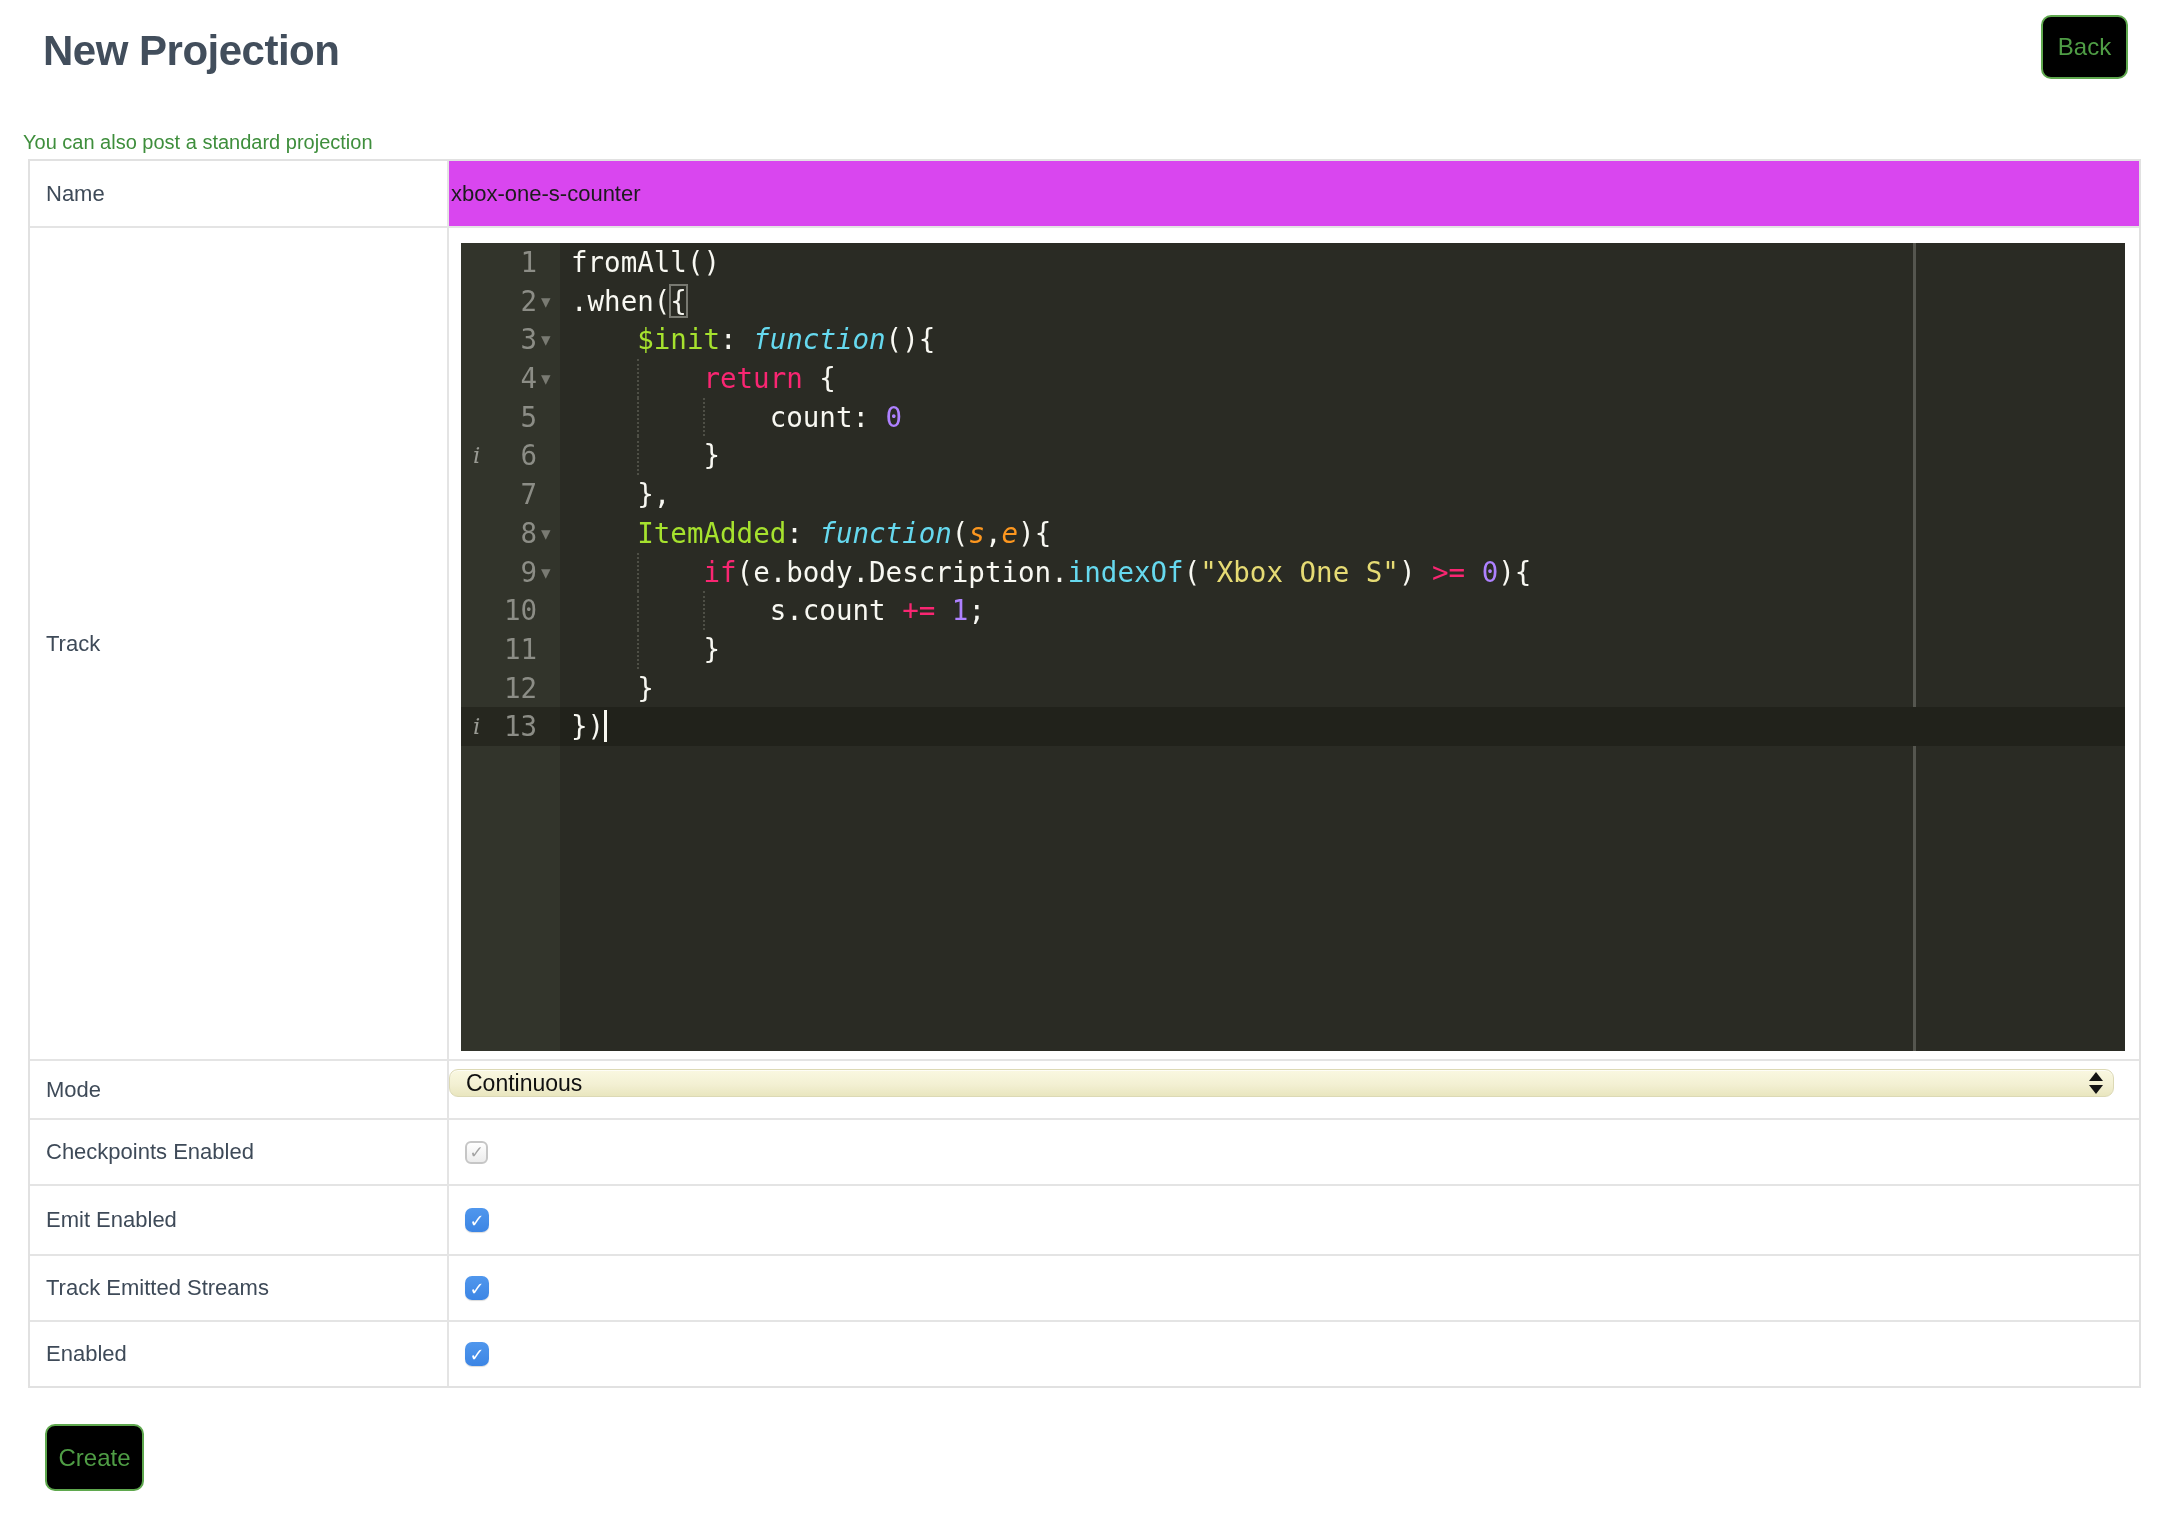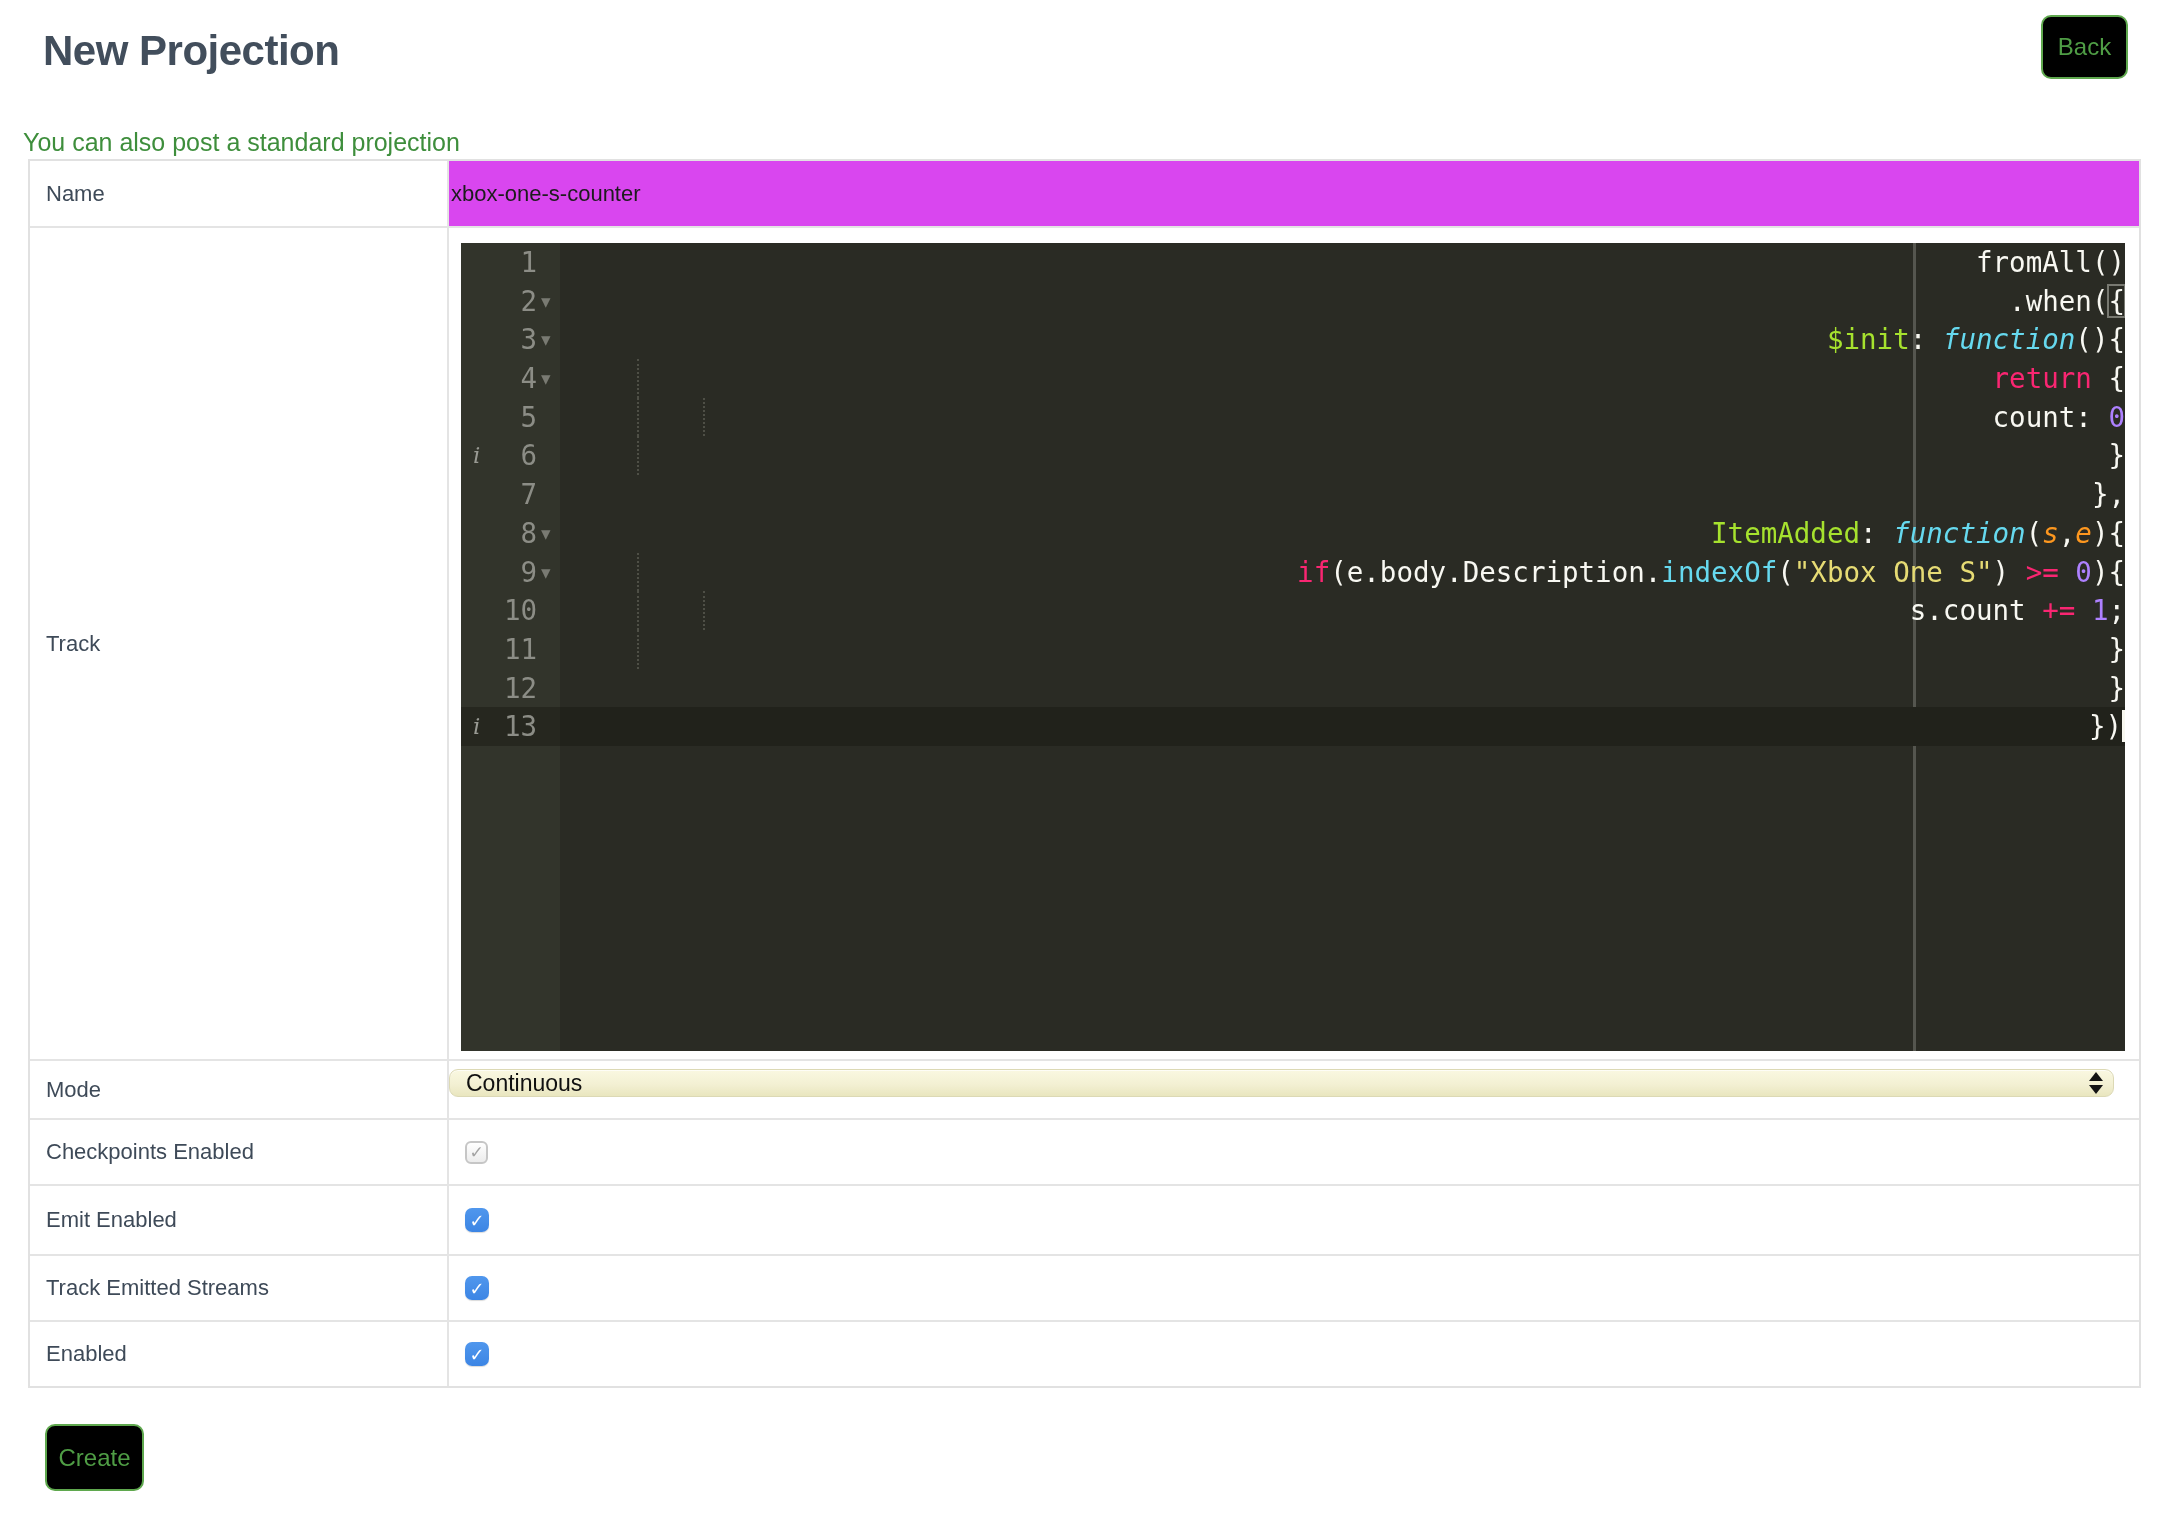--- a/index.html
+++ b/index.html
@@ -6,21 +6,21 @@
   body{width:2166px;height:1513px;font-family:"Liberation Sans",sans-serif;-webkit-font-smoothing:antialiased;}
   .page{width:2166px;height:1513px;box-sizing:border-box;padding:0 25px 0 23px;position:relative;overflow:hidden;}
 
   
   .header{position:relative;padding-top:30px;height:42px;}
   .page-title{margin:0 0 0 20px;font-size:42px;line-height:42px;font-weight:bold;color:#424e5c;letter-spacing:-0.5px;}
   .btn{background:#000000;border:2px solid #5fa84e;color:#4f9d45;border-radius:10px;font-family:"Liberation Sans",sans-serif;cursor:pointer;}
   .back-btn{position:absolute;top:15px;right:13px;width:87px;height:64px;font-size:24px;}
   .create-btn{display:block;margin:36px 0 0 22px;width:99px;height:67px;font-size:24px;}
 
-  .std-link{display:inline-block;margin-top:56px;color:#3e8e3c;font-size:25px;line-height:28px;cursor:pointer;text-decoration:none;}
+  .std-link{display:inline-block;margin-top:56px;color:#3e8e3c;font-size:20px;line-height:28px;cursor:pointer;text-decoration:none;}
 
   
   .form-table{margin:3px 0 0 5px;border:2px solid #e1e1e1;}
   .row{display:flex;box-sizing:border-box;}
   .row + .row{border-top:2px solid #e4e4e4;}
   .lbl-cell{width:419px;box-sizing:border-box;border-right:2px solid #e4e4e4;display:flex;align-items:center;padding-left:16px;color:#3e4a58;font-size:22px;background:#ffffff;}
   .val-cell{flex:1;position:relative;min-width:0;}
   .h-name{height:65px}.h-source{height:833px}.h-mode{height:59px}.h-cb1{height:66px}.h-cb2{height:70px}.h-cb3{height:66px}.h-cb4{height:66px}
 
   
@@ -45,21 +45,21 @@
           font-family:"DejaVu Sans Mono",monospace;font-size:27.5px;line-height:38.7px;cursor:text;}
   .gutter-bg{position:absolute;left:0;top:0;bottom:0;width:99px;background:#32342B;}
   .print-margin{position:absolute;left:1452px;top:0;bottom:0;width:3px;background:#55564f;}
   .gutter-lines{position:absolute;left:0;top:0;width:99px;}
   .grow{height:38.7px;position:relative;color:#8C8D86;}
   .grow.gactive{background:#26271f;}
   .gn{display:inline-block;width:76px;text-align:right;}
   .fold{position:absolute;left:80px;top:3px;font-family:"DejaVu Sans",sans-serif;font-size:19px;color:#797a72;line-height:38.7px;top:0;}
   .info{position:absolute;left:12px;top:0;font-style:italic;font-family:"DejaVu Serif",serif;font-size:23px;color:#999a93;line-height:38.7px;}
   .code-area{position:absolute;left:99px;top:0;right:0;}
-  .cline{position:relative;white-space:pre;height:38.7px;padding-left:11px;color:#F8F8F2;text-align:right;}
+  .cline{position:relative;white-space:pre;height:38.7px;padding-left:11px;color:#F8F8F2;}
   .cline.active{background:#21221b;}
   .iguide{position:absolute;top:0;bottom:0;border-left:2px dotted #4e4f46;}
   .pl{color:#F8F8F2}
   .kw{color:#F92672}
   .st{color:#66D9EF;font-style:italic}
   .fn{color:#A6E22E}
   .sup{color:#66D9EF}
   .str{color:#E6DB74}
   .num{color:#AE81FF}
   .prm{color:#FD971F;font-style:italic}

